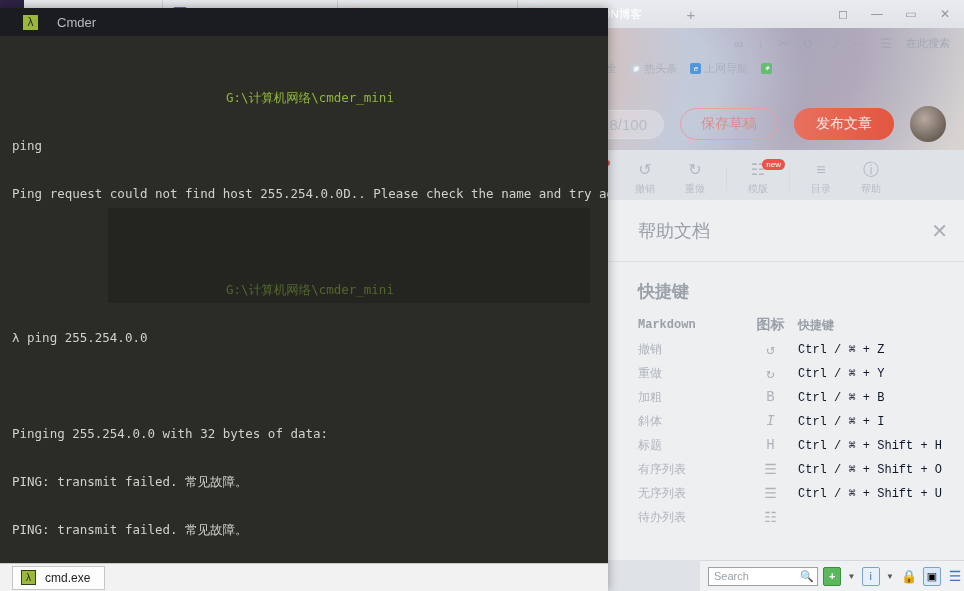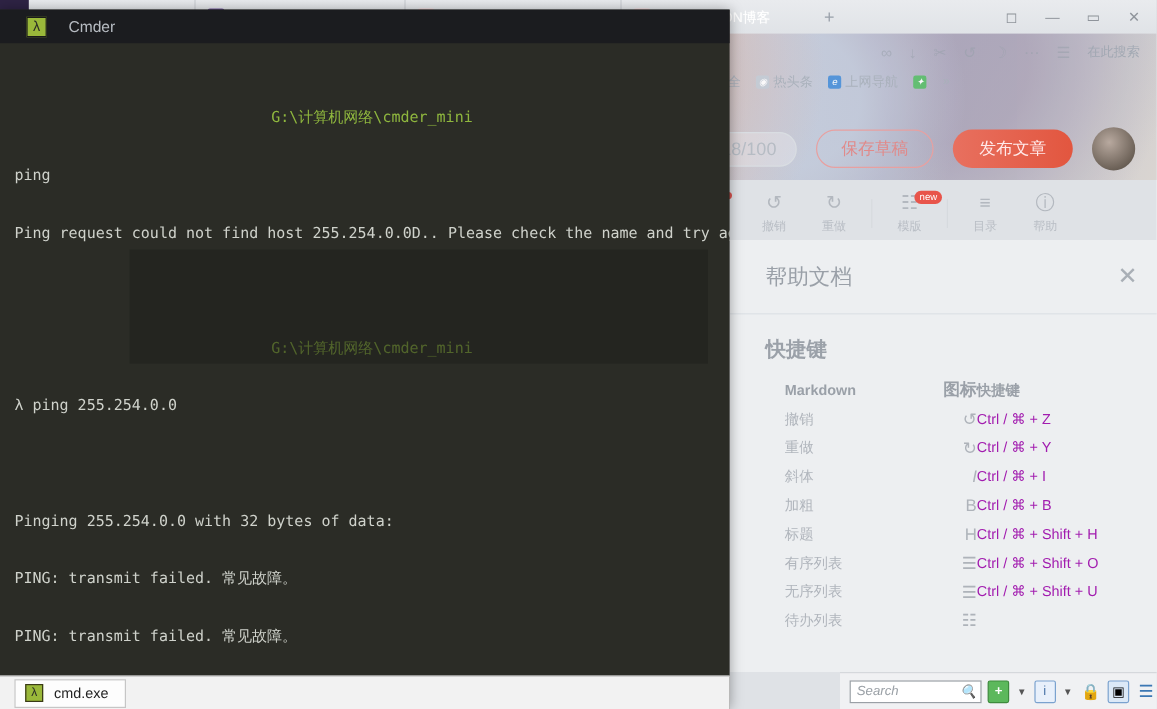--- a/index.html
+++ b/index.html
@@ -136,36 +136,36 @@
     background:rgba(255,255,255,.45);
     border-left:1px solid #d6dade;
   }
   .help-head {
     height:62px; display:flex; align-items:center; justify-content:space-between;
     padding:0 16px 0 30px; border-bottom:1px solid #dde1e5;
   }
   .help-title { font-size:18px; font-weight:normal; color:#9aa0a8; }
   .help-close { font-size:20px; color:#a9afb6; }
   .help-sub { font-size:17px; font-weight:bold; color:#9ba1a9; padding:18px 0 10px 30px; }
-  .sc-table { width:100%; padding-left:46px; }
+  .sc-table { width:100%; padding-left:30px;font-family:Liberation Mono, monospace; }
   .sc-row { display:flex; align-items:center; height:24px; }
   .sc-name { width:105px; font-size:12px; color:#b0b5bc; }
-  .sc-icon { width:55px; font-size:14px; color:#aeb3ba; text-align:right; }
-  .sc-key  { flex:1; font-size:12px; color:#a21caf; }
+  .sc-icon { width:55px; font-size:14px; color:#aeb3ba; text-align:center; }
+  .sc-key  { flex:1; font-size:12px; color:#0f172a; }
 
   
   .br-bottom {
     position:absolute; left:700px; top:560px; width:264px; height:31px;
     display:flex; align-items:center; gap:5px; padding-left:8px;
     background:#f0f1f3; border-top:1px solid #d5d8dc;
   }
   .br-search {
     width:116px; height:19px; border:1px solid #9aa0a6; background:#fff;
     display:flex; align-items:center; justify-content:space-between; padding:0 3px 0 5px;
-    font-size:11px; font-style:italic; color:#9aa0a6;
+    font-size:11px; color:#9aa0a6;
   }
   .br-ic { width:19px; height:19px; display:flex; align-items:center; justify-content:center; font-size:11px; }
   .ic-plus { background:#5cb85c; color:#fff; border:1px solid #3d8b3d; border-radius:2px; font-weight:bold; }
   .ic-info { background:#e8f0fb; color:#4a74a8; border:1px solid #7aa2cf; border-radius:2px; }
   .ic-caret { font-size:8px; color:#555; width:11px; }
   .ic-lock { color:#d9a520; font-size:13px; }
   .ic-panel { background:#dce9f7; border:1px solid #7aa2cf; border-radius:2px; }
   .ic-menu { color:#3c78b4; font-size:14px; }
 
   
@@ -406,28 +406,28 @@
           <span class="sc-name">撤销</span>
           <span class="sc-icon">↺</span>
           <span class="sc-key">Ctrl / ⌘ + Z</span>
         </div>
         <div class="sc-row">
           <span class="sc-name">重做</span>
           <span class="sc-icon">↻</span>
           <span class="sc-key">Ctrl / ⌘ + Y</span>
         </div>
         <div class="sc-row">
+          <span class="sc-name">加粗</span>
+          <span class="sc-icon">B</span>
+          <span class="sc-key">Ctrl / ⌘ + B</span>
+        </div>
+        <div class="sc-row">
           <span class="sc-name">斜体</span>
           <span class="sc-icon" style="font-style:italic">I</span>
           <span class="sc-key">Ctrl / ⌘ + I</span>
-        </div>
-        <div class="sc-row">
-          <span class="sc-name">加粗</span>
-          <span class="sc-icon">B</span>
-          <span class="sc-key">Ctrl / ⌘ + B</span>
         </div>
         <div class="sc-row">
           <span class="sc-name">标题</span>
           <span class="sc-icon">H</span>
           <span class="sc-key">Ctrl / ⌘ + Shift + H</span>
         </div>
         <div class="sc-row">
           <span class="sc-name">有序列表</span>
           <span class="sc-icon">☰</span>
           <span class="sc-key">Ctrl / ⌘ + Shift + O</span>

